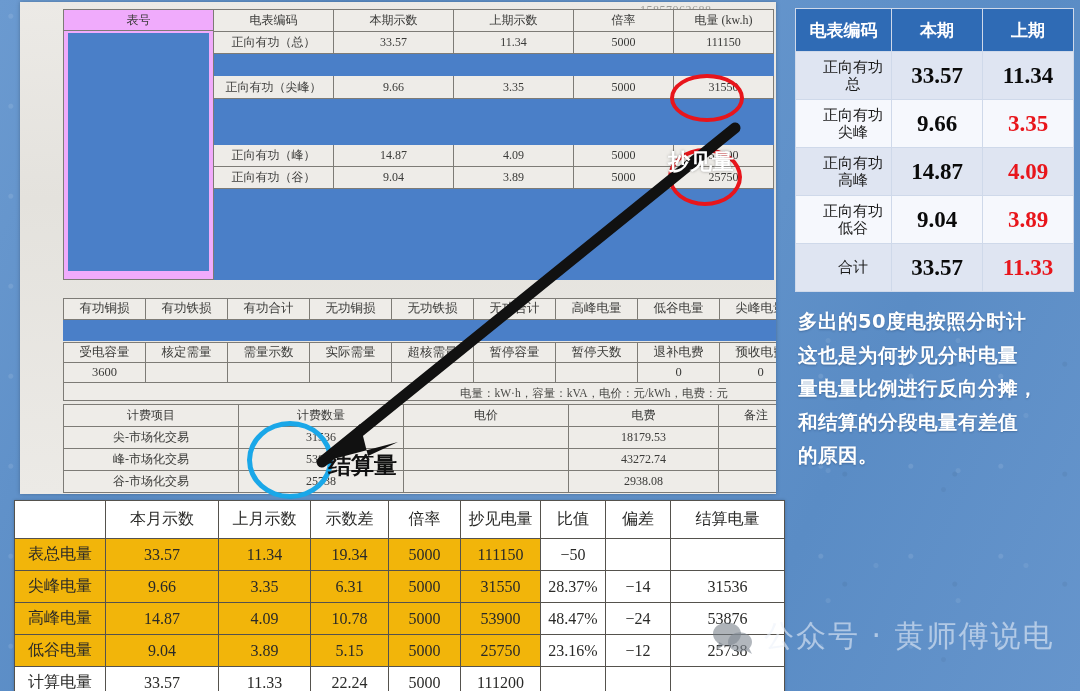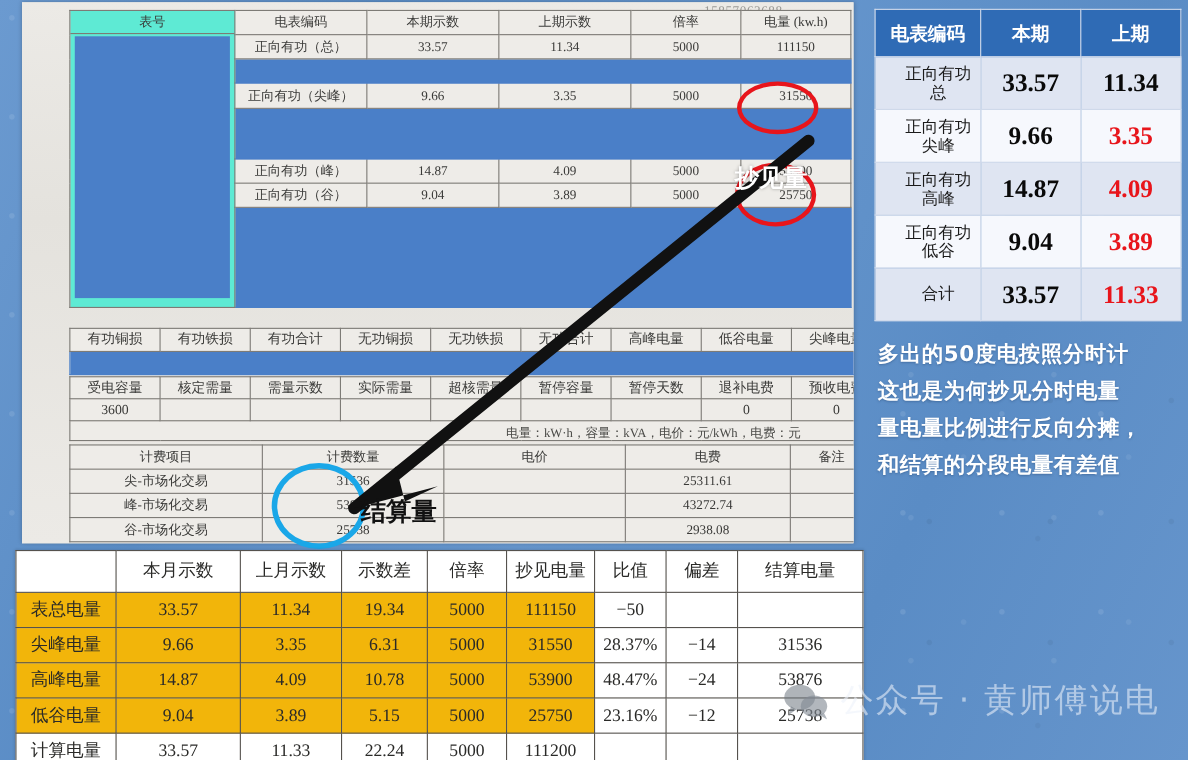--- a/index.html
+++ b/index.html
@@ -175,21 +175,21 @@
     <colgroup>
         <col class="c0">
         <col class="c1">
         <col class="c2">
         <col class="c3">
         <col class="c4">
         <col class="c5">
       </colgroup>
     <tbody>
         <tr>
-      <td rowspan="10" style="height:262px;padding:0;vertical-align:top;background:#5eead4;margin-top:44px;">
+      <td rowspan="10" style="height:262px;padding:0;vertical-align:top;background:#f0abfc;margin-top:44px;">
         <div style="height:20px;line-height:20px;border-bottom:1px solid #7d7b76;">表号</div>
         <div style="background:#4a7fc8;height:238px;margin:2px 4px 0 4px;"></div>
       </td>
       <td style="height:21px">电表编码</td>
       <td>本期示数</td>
       <td>上期示数</td>
       <td>倍率</td>
       <td>电量 (kw.h)</td>
     </tr>
     <tr>
@@ -296,21 +296,21 @@
       <td style="height:21px">计费项目</td>
       <td>计费数量</td>
       <td>电价</td>
       <td>电费</td>
       <td>备注</td>
     </tr>
     <tr>
       <td style="height:21px">尖-市场化交易</td>
       <td>31536</td>
       <td></td>
-      <td>25311.61</td>
+      <td>18179.53</td>
       <td></td>
     </tr>
     <tr>
       <td style="height:21px">峰-市场化交易</td>
       <td>53876</td>
       <td></td>
       <td>43272.74</td>
       <td></td>
     </tr>
     <tr>
@@ -468,20 +468,21 @@
     <td class="num red">11.33</td>
   </tr>
 </tbody>
   </table>
 
 <div id="para">
   <div>多出的50度电按照分时计</div>
   <div>这也是为何抄见分时电量</div>
   <div>量电量比例进行反向分摊，</div>
   <div>和结算的分段电量有差值</div>
+  <div>的原因。</div>
 </div>
 
 <div id="watermark">
   <svg id="wechat-glyph" width="42" height="34" viewBox="0 0 42 34">
     <ellipse cx="15" cy="14" rx="14" ry="11.5" fill="rgba(110,118,128,.55)"></ellipse>
     <polygon points="7,22 5,30 12,25" fill="rgba(110,118,128,.55)"></polygon>
     <ellipse cx="28" cy="22" rx="12" ry="9.8" fill="rgba(130,138,148,.62)"></ellipse>
     <polygon points="37,28 40,34 33,30" fill="rgba(130,138,148,.62)"></polygon>
   </svg>
   <span>公众号 · 黄师傅说电</span>

